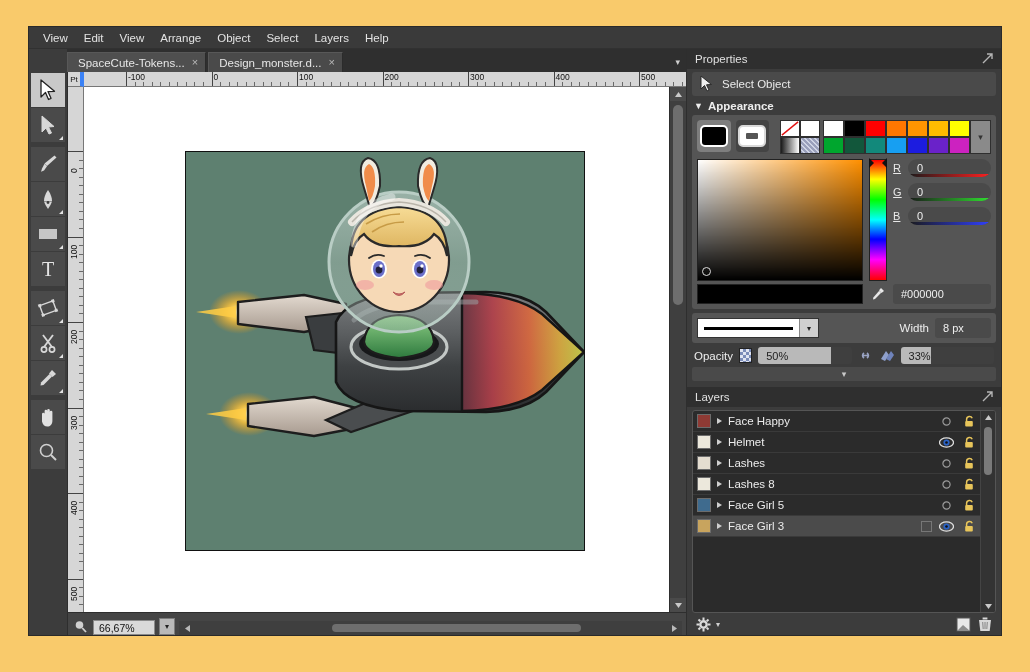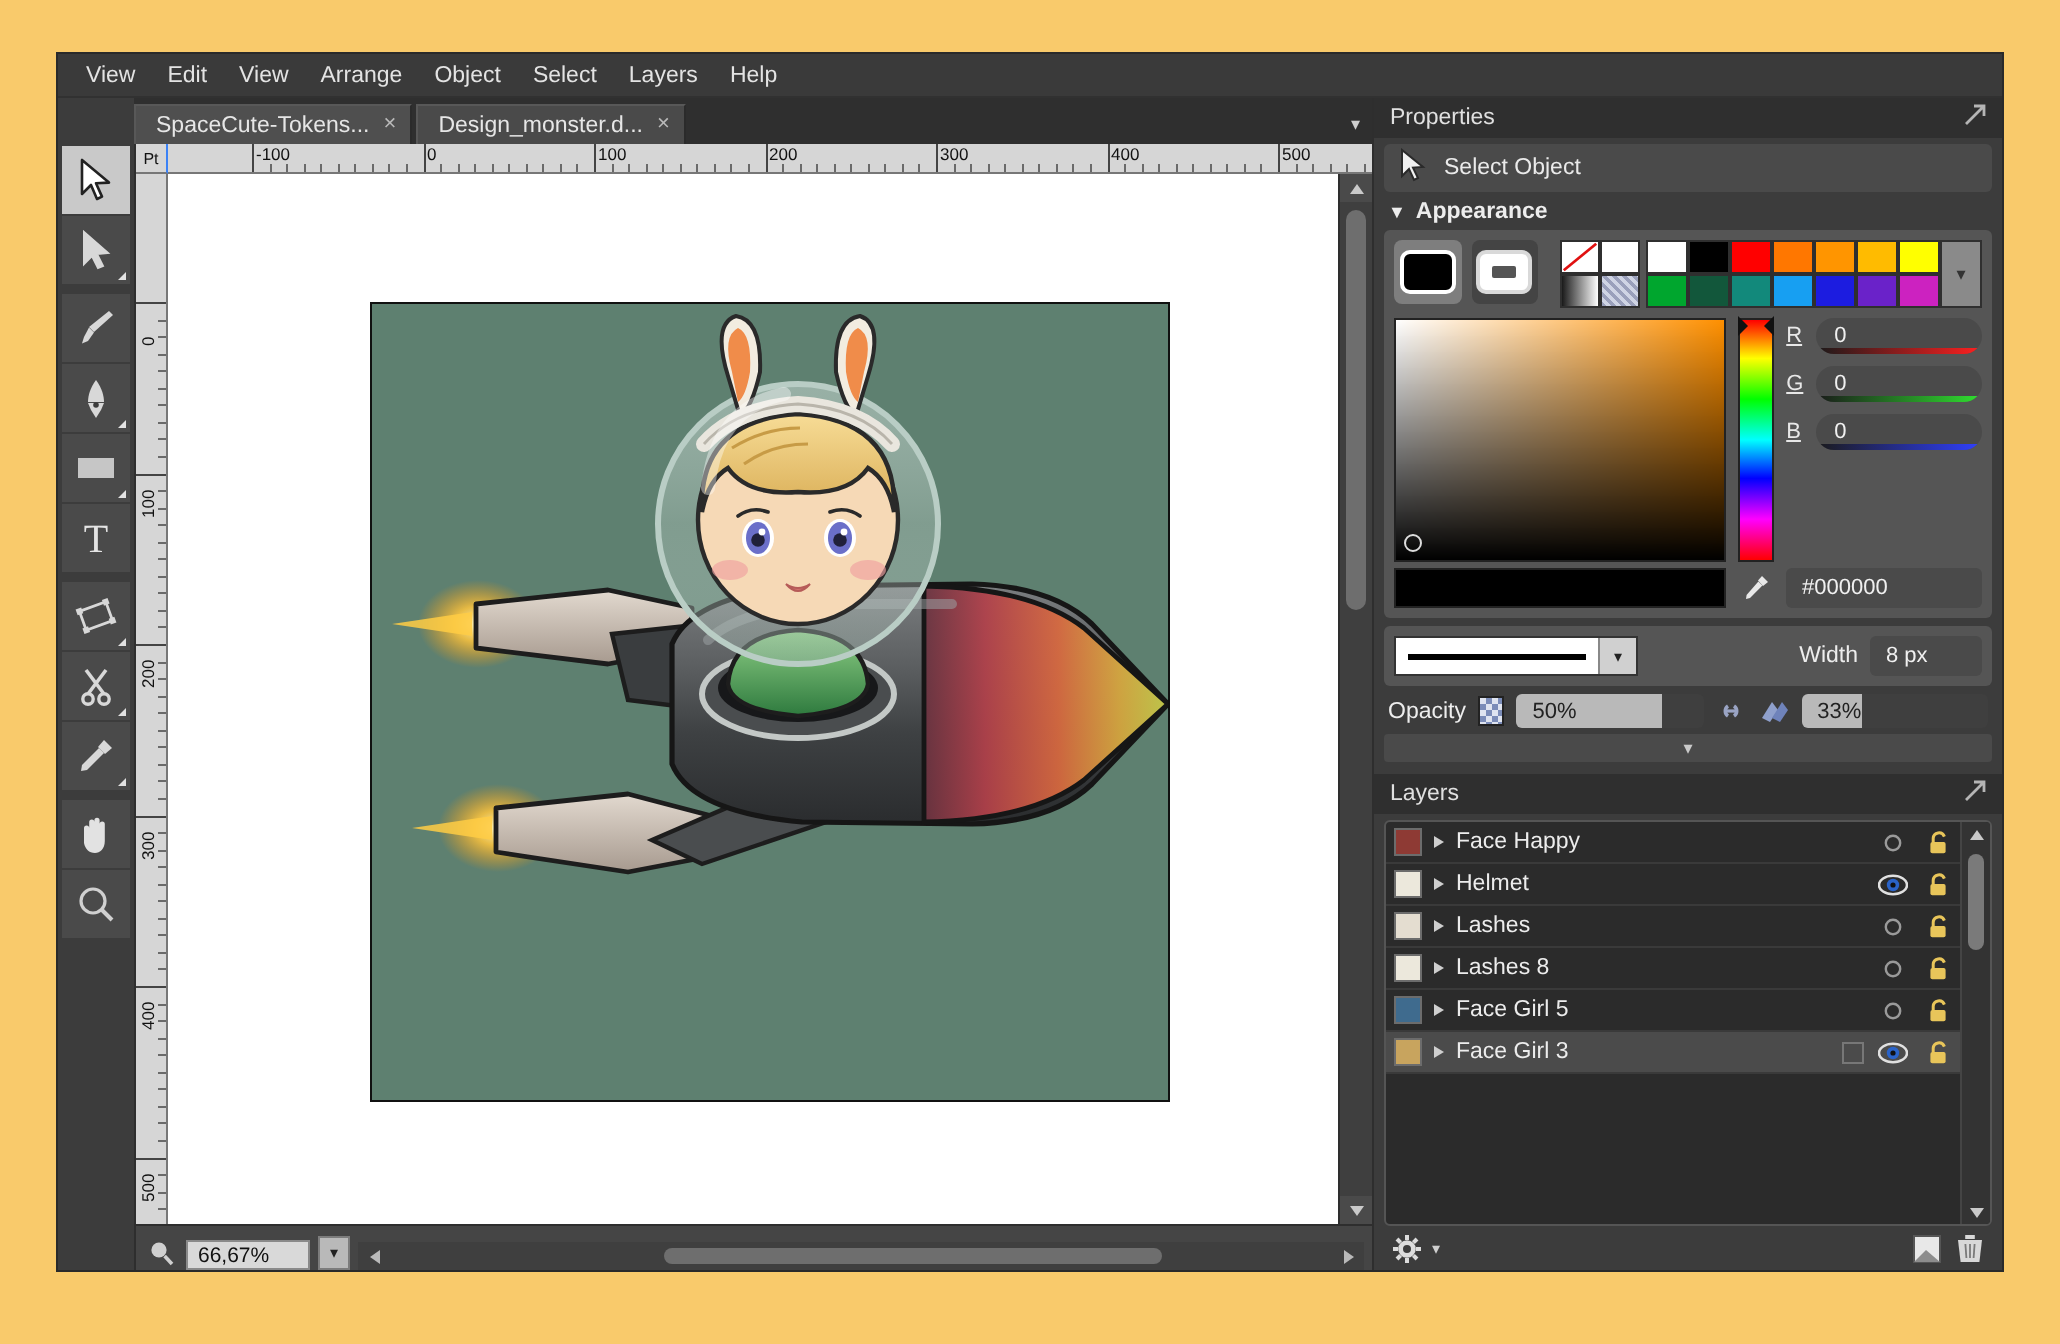--- a/index.html
+++ b/index.html
@@ -58,21 +58,21 @@
   .tool.sep{margin-bottom:5px;}
   .tool .corner{
     position:absolute;right:2px;bottom:2px;width:0;height:0;
     border-left:4px solid transparent;border-bottom:4px solid #e2e2e2;
   }
   .tool svg{display:block;}
   
   .canvaswrap{flex:1 1 auto;display:flex;flex-direction:column;min-width:0;background:#3c3c3c;}
   .ruler-row{display:flex;height:15px;flex:0 0 auto;}
   .ruler-corner{
-    width:16px;height:15px;background:#d6d6d6;border-right:1px solid #3b82f6;border-bottom:1px solid #777;
+    width:16px;height:15px;background:#d6d6d6;border-right:4px solid #3b82f6;border-bottom:1px solid #777;
     box-sizing:border-box;font-size:8px;color:#111;display:flex;align-items:center;justify-content:center;
   }
   .hruler{
     flex:1;height:15px;background:#d6d6d6;position:relative;overflow:hidden;
     border-bottom:1px solid #777;box-sizing:border-box;
   }
   .hruler .maj{position:absolute;top:0;width:1px;height:15px;background:#444;}
   .hruler .min{position:absolute;bottom:0;width:1px;height:4px;background:#6a6a6a;}
   .hruler .lbl{position:absolute;top:0px;font-size:8.5px;color:#111;padding-left:2px;}
   .canvas-row{flex:1 1 auto;display:flex;min-height:0;}

